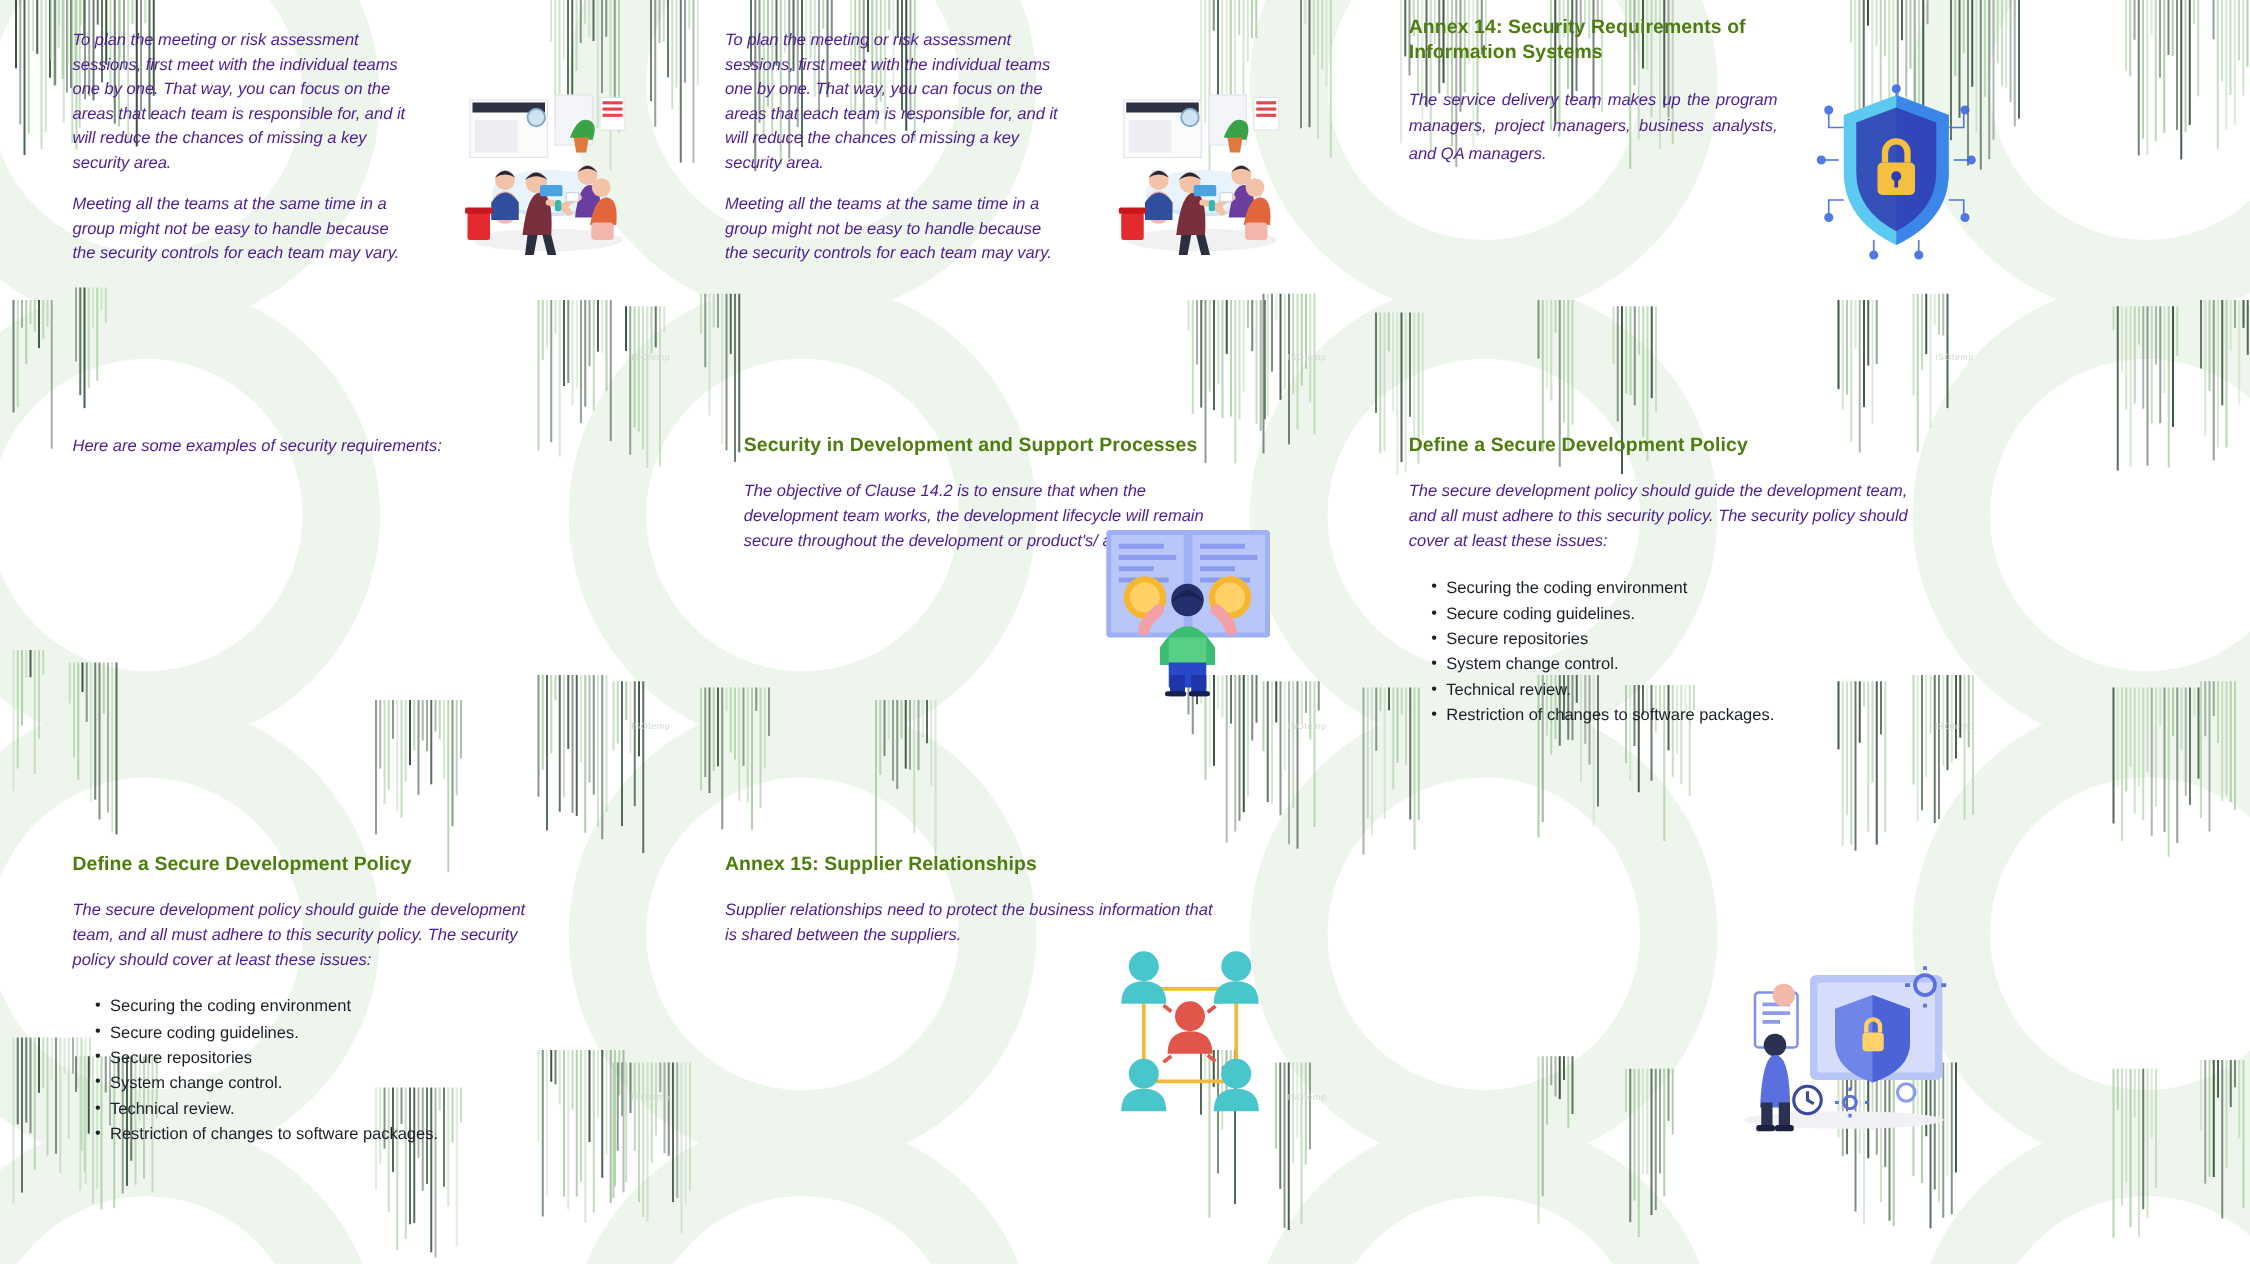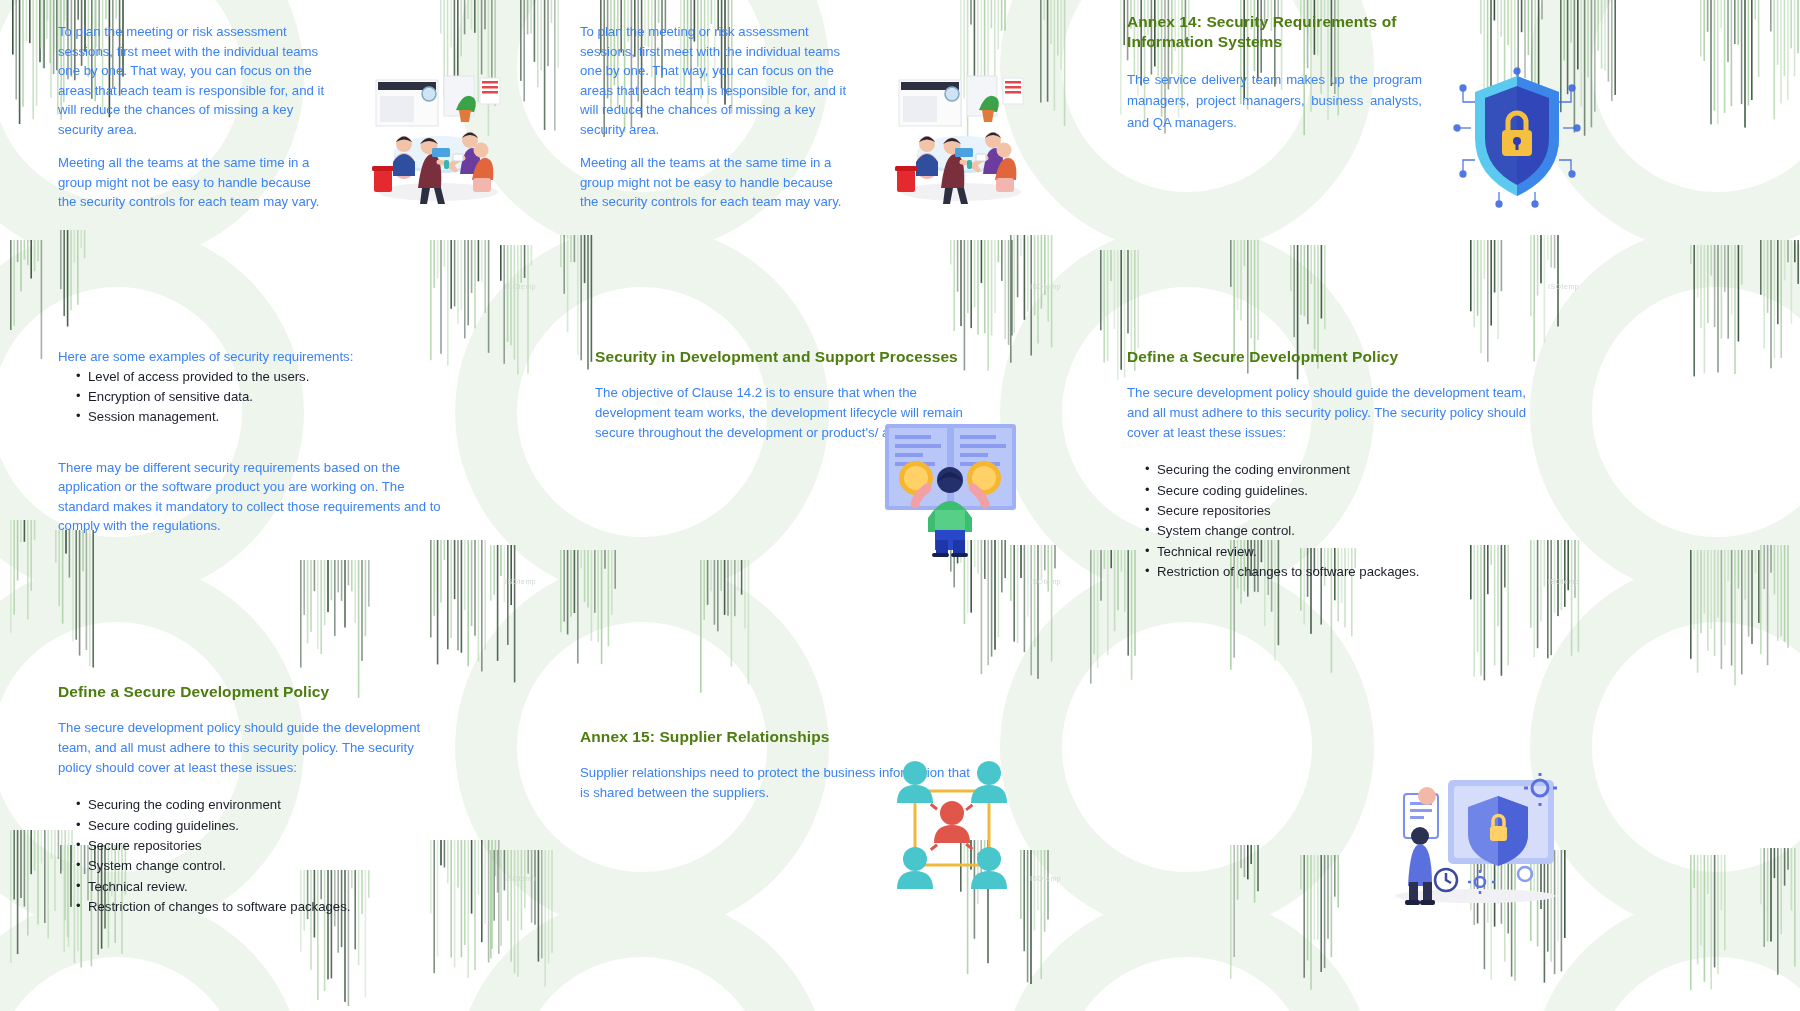--- a/index.html
+++ b/index.html
@@ -33,21 +33,21 @@
   .panel{position:relative;overflow:hidden;}
 
   .block{position:absolute;}
   h3.sect{
     margin:0 0 16px 0;
     font-size:15.5px;font-weight:bold;letter-spacing:.1px;
     line-height:1.32;color:#4d7c0f;
   }
   p.body{
     margin:0 0 14px 0;
-    font-size:13.2px;line-height:1.48;color:#3b82f6;
+    font-size:13.2px;line-height:1.48;color:#4c1d95;font-style:italic;
   }
   p.body.just{text-align:justify;line-height:1.62;}
   p.body:last-child{margin-bottom:0;}
   ul.bl{margin:0;padding:0 0 0 18px;list-style:none;}
   ul.bl li{
     font-size:13.2px;line-height:1.55;color:#1b1f2a;
     position:relative;padding-left:12px;
   }
   ul.bl li:before{
     content:"•";position:absolute;left:0;top:-1px;font-size:13px;
@@ -1069,26 +1069,20 @@
         <path d="M53 62 v-8 a9 9 0 0 1 18 0 v8" stroke="#f5c040" stroke-width="5" fill="none"></path>
         <circle cx="62" cy="73" r="4" fill="#2f3bb0"></circle>
         <rect x="60.5" y="74" width="3" height="8" fill="#2f3bb0"></rect>
       </svg>
     </div>
   </div>
 
   <div class="panel">
     <div class="block" style="left:58px;top:10px;width:390px;">
       <p class="body" style="margin-bottom:0;">Here are some examples of security requirements:</p>
-      <ul class="bl">
-        <li>Level of access provided to the users.</li>
-        <li>Encryption of sensitive data.</li>
-        <li>Session management.</li>
-      </ul>
-      <p class="body" style="margin-top:30px;">There may be different security requirements based on the application or the software product you are working on. The standard makes it mandatory to collect those requirements and to comply with the regulations.</p>
     </div>
   </div>
 
   <div class="panel">
     <div class="block" style="left:70px;top:10px;width:395px;">
       <h3 class="sect">Security in Development and Support Processes</h3>
       <p class="body">The objective of Clause 14.2 is to ensure that when the development team works, the development lifecycle will remain secure throughout the development or product's/ application's life.</p>
     </div>
     <div class="illus" style="left:358px;top:85px;">
       <svg width="135" height="135" viewBox="0 0 135 135">
@@ -1148,21 +1142,21 @@
         <li>Secure coding guidelines.</li>
         <li>Secure repositories</li>
         <li>System change control.</li>
         <li>Technical review.</li>
         <li>Restriction of changes to software packages.</li>
       </ul>
     </div>
   </div>
 
   <div class="panel">
-    <div class="block" style="left:55px;top:8px;width:390px;margin-top:45px;">
+    <div class="block" style="left:55px;top:8px;width:390px;">
       <h3 class="sect">Annex 15: Supplier Relationships</h3>
       <p class="body">Supplier relationships need to protect the business information that is shared between the suppliers.</p>
     </div>
     <div class="illus" style="left:360px;top:85px;">
       <svg width="135" height="140" viewBox="0 0 135 140">
         <g stroke="#f0b93c" stroke-width="3" fill="none">
           <path d="M30 32 h74 v74 h-74 z"></path>
         </g>
         <g stroke="#e0564a" stroke-width="3" fill="none" stroke-dasharray="8 7">
           <path d="M34 36 L67 62 L100 36"></path>

